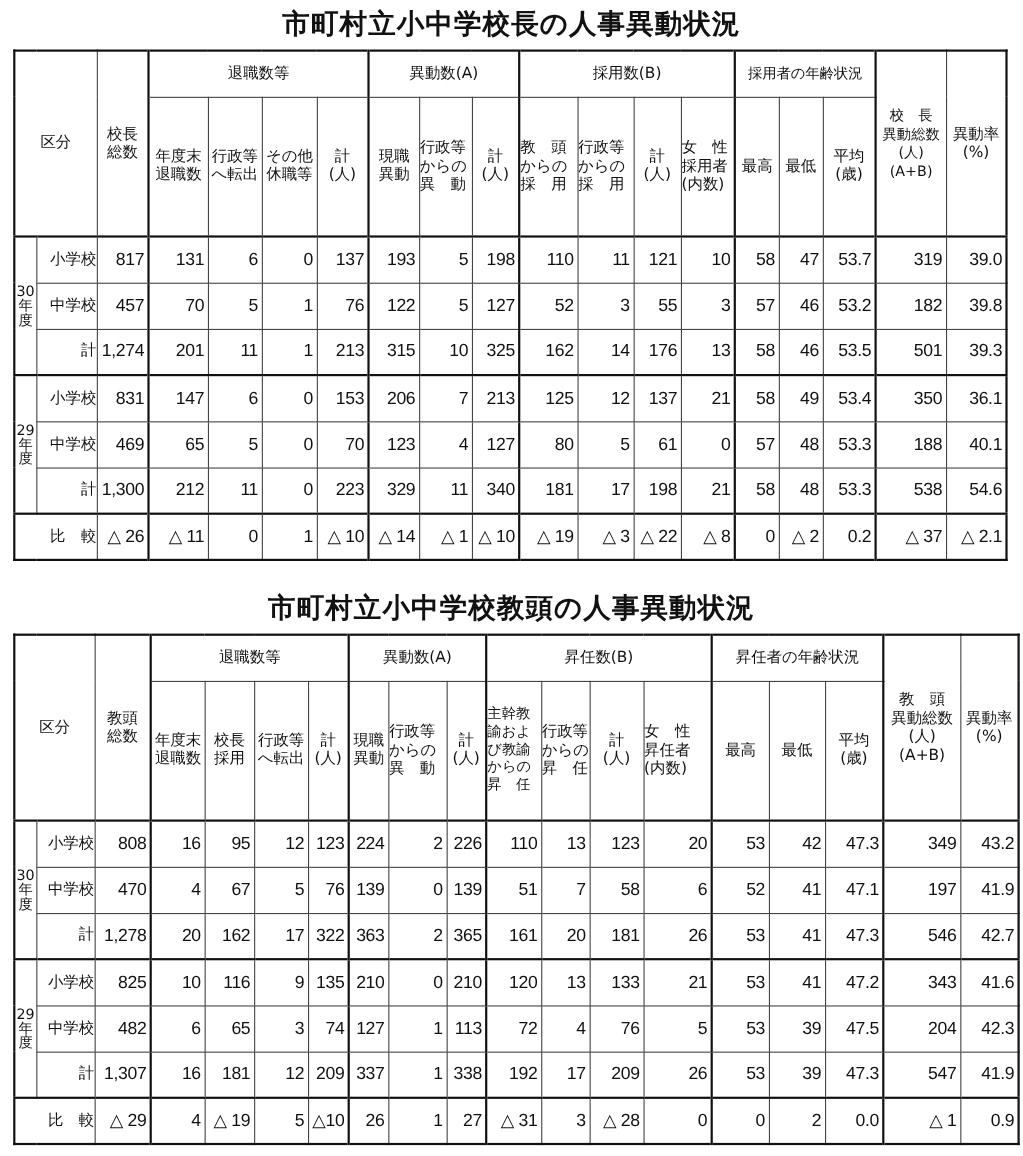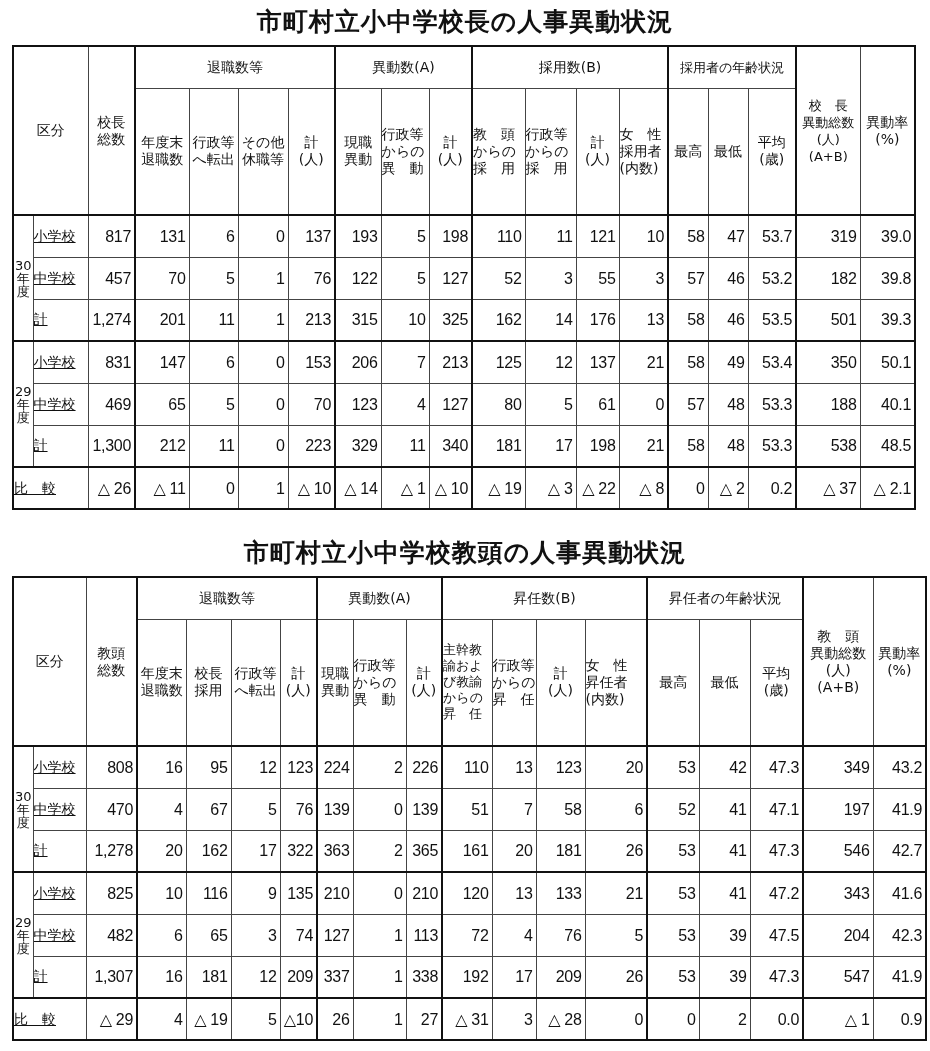--- a/index.html
+++ b/index.html
@@ -4,21 +4,21 @@
 <style>
   html, body { margin:0; padding:0; background:#ffffff; }
   body { width:930px; height:1051px; position:relative; font-family:"DejaVu Sans", "Liberation Sans", sans-serif; color:#111; overflow:hidden; }
   .title { position:absolute; left:0; width:930px; text-align:center; font-size:25px; font-weight:bold; letter-spacing:1px; line-height:34px; }
   table.t { position:absolute; left:12px; border-collapse:collapse; table-layout:fixed; }
   table.t td { border:1px solid #444; padding:0; font-size:14px; line-height:17px; overflow:hidden; white-space:nowrap; }
   table.t { border:2px solid #111; }
   .hd { text-align:center; vertical-align:middle; }
   .hdl { text-align:left; vertical-align:middle; white-space:normal !important; }
   .num { text-align:right; padding-right:3px !important; font-family:"Liberation Sans Narrow","Liberation Sans", sans-serif; font-size:16px !important; letter-spacing:-0.3px; }
-  .lbl { text-align:left; font-size:14px;text-decoration:underline; }
+  .lbl { text-align:right; font-size:14px; }
   .yr { font-size:13px !important; line-height:13px !important; text-align:center; vertical-align:middle; white-space:normal !important; padding:0 1px !important; }
   .bl { border-left:2px solid #111 !important; }
   .bt { border-top:2px solid #111 !important; }
   .pre { white-space:pre !important; }
 </style>
 </head>
 <body>
 
 <div class="title" style="top:5px;">市町村立小中学校長の人事異動状況</div>
 
@@ -167,21 +167,21 @@
         <td class="num bt">7</td>
         <td class="num bt">213</td>
         <td class="num bl bt">125</td>
         <td class="num bt">12</td>
         <td class="num bt">137</td>
         <td class="num bt">21</td>
         <td class="num bl bt">58</td>
         <td class="num bt">49</td>
         <td class="num bt">53.4</td>
         <td class="num bl bt">350</td>
-        <td class="num bt">50.1</td>
+        <td class="num bt">36.1</td>
       </tr>
       <tr style="height: 42px;">
         <td class="lbl">中学校</td>
         <td class="num">469</td>
         <td class="num bl">65</td>
         <td class="num">5</td>
         <td class="num">0</td>
         <td class="num">70</td>
         <td class="num bl">123</td>
         <td class="num">4</td>
@@ -207,21 +207,21 @@
         <td class="num">11</td>
         <td class="num">340</td>
         <td class="num bl">181</td>
         <td class="num">17</td>
         <td class="num">198</td>
         <td class="num">21</td>
         <td class="num bl">58</td>
         <td class="num">48</td>
         <td class="num">53.3</td>
         <td class="num bl">538</td>
-        <td class="num">48.5</td>
+        <td class="num">54.6</td>
       </tr>
       <tr style="height: 42px;">
         <td colspan="2" class="lbl bt pre">比　較</td>
         <td class="num bt">△ 26</td>
         <td class="num bt bl">△ 11</td>
         <td class="num bt">0</td>
         <td class="num bt">1</td>
         <td class="num bt">△ 10</td>
         <td class="num bt bl">△ 14</td>
         <td class="num bt">△ 1</td>

